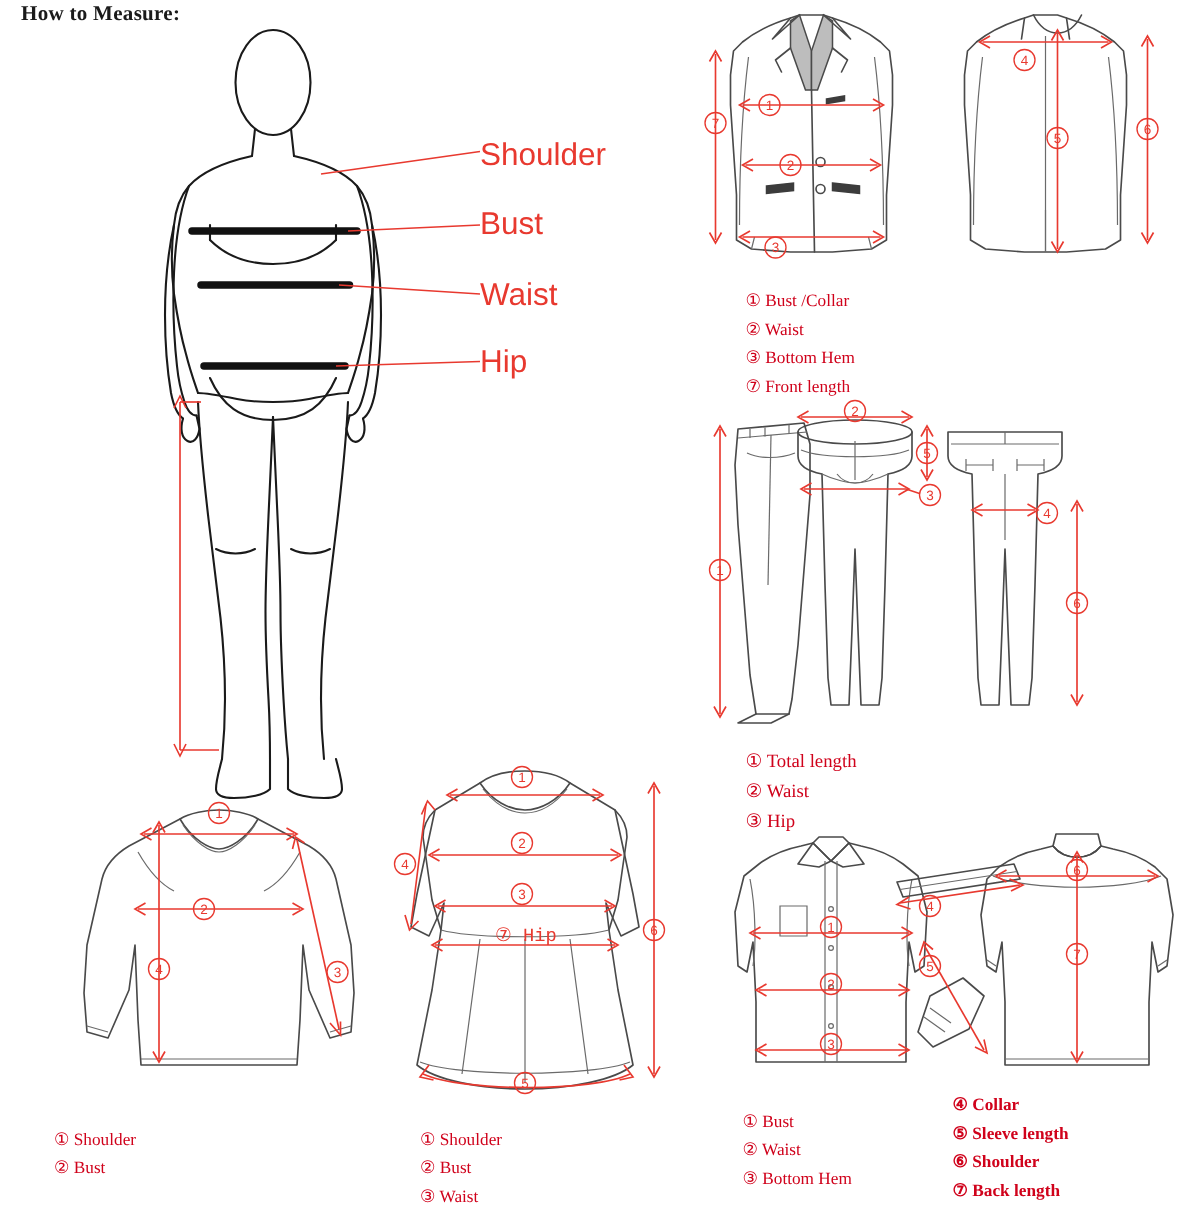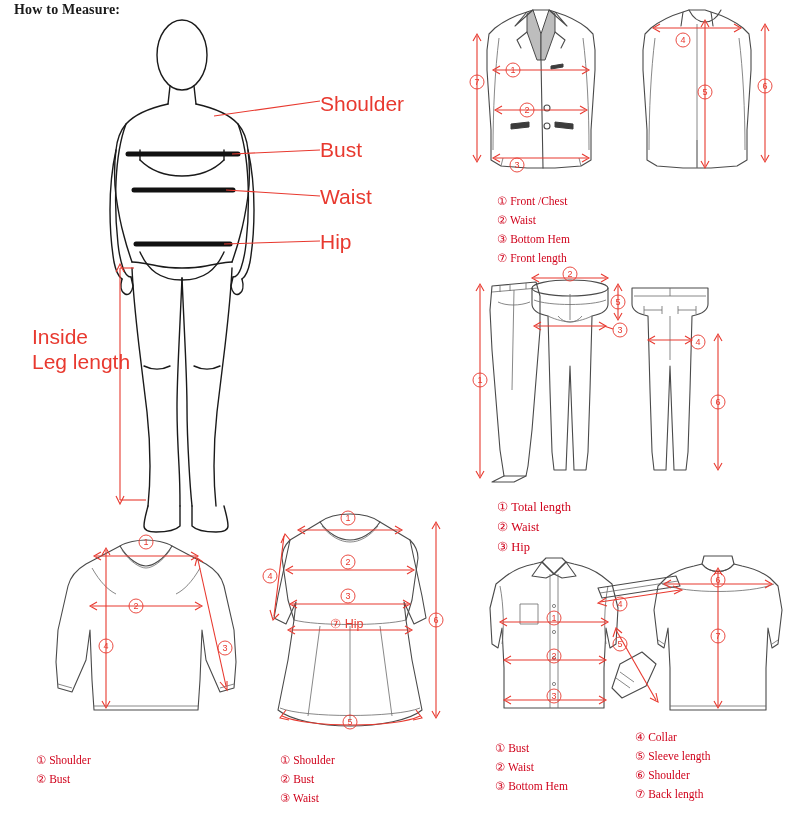--- a/index.html
+++ b/index.html
@@ -187,24 +187,20 @@
       <path class="measure" d="M116 496 L120 504 L124 496"></path>
       <path class="measure" d="M120 268 L134 268"></path>
       <path class="measure" d="M120 500 L146 500"></path>
     </svg>
   </div>
 
   <div class="big-label" style="left:320px; top:92px;">Shoulder</div>
   <div class="big-label" style="left:320px; top:138px;">Bust</div>
   <div class="big-label" style="left:320px; top:185px;">Waist</div>
   <div class="big-label" style="left:320px; top:230px;">Hip</div>
-  <div class="big-label multiline" style="left:32px; top:324px;">
-    <div>Inside</div>
-    <div>Leg length</div>
-  </div>
 
   <div class="fig" style="left:455px; top:0px; width:332px; height:185px;">
     <svg width="332" height="185" viewBox="0 0 332 185">
 
       <g>
 
         <path class="garment" d="M40 28 C50 20 62 15 72 12 L78 10 L94 10 L100 12 C110 15 122 20 132 28
           L138 34 L140 50 L140 70 L138 100 L136 130 L136 160 L126 166 L100 168 L86 168 L72 168 L46 166 L36 160
           L36 130 L34 100 L32 70 L32 50 L34 34 Z"></path>
 
@@ -287,21 +283,21 @@
       <path class="measure" d="M306 31 L310 24 L314 31"></path>
       <path class="measure" d="M306 155 L310 162 L314 155"></path>
       <circle class="num-circle" cx="310" cy="86" r="7" fill="#fff"></circle>
       <text class="num-text" x="310" y="86">6</text>
     </svg>
   </div>
 
   <div class="legend small" style="left:497px; top:192px;">
     <div class="legend-item">
       <span>①</span>
-      <span>Front /Chest</span>
+      <span>Bust /Collar</span>
     </div>
     <div class="legend-item">
       <span>②</span>
       <span>Waist</span>
     </div>
     <div class="legend-item">
       <span>③</span>
       <span>Bottom Hem</span>
     </div>
     <div class="legend-item">
@@ -515,21 +511,21 @@
 
       <path class="measure" d="M176 24 L176 216"></path>
       <path class="measure" d="M172 29 L176 22 L180 29"></path>
       <path class="measure" d="M172 211 L176 218 L180 211"></path>
       <circle class="num-circle" cx="176" cy="120" r="7" fill="#fff"></circle>
       <text class="num-text" x="176" y="120">6</text>
     </svg>
   </div>
 
   <div class="hip-label-wrap" style="position:absolute; left:330px; top:614px;">
-    <span style="color:#e8392f; font-family:Liberation Sans, sans-serif; font-size:12.5px;">⑦ Hip</span>
+    <span style="color:#e8392f; font-family:Liberation Mono, monospace; font-size:12.5px;">⑦ Hip</span>
   </div>
 
   <div class="legend small" style="left:280px; top:751px;">
     <div class="legend-item">
       <span>①</span>
       <span>Shoulder</span>
     </div>
     <div class="legend-item">
       <span>②</span>
       <span>Bust</span>
@@ -642,21 +638,21 @@
     <div class="legend-item">
       <span>②</span>
       <span>Waist</span>
     </div>
     <div class="legend-item">
       <span>③</span>
       <span>Bottom Hem</span>
     </div>
   </div>
 
-  <div class="legend small" style="left:635px; top:728px;">
+  <div class="legend small" style="left:635px; top:728px;font-weight:bold;">
     <div class="legend-item">
       <span>④</span>
       <span>Collar</span>
     </div>
     <div class="legend-item">
       <span>⑤</span>
       <span>Sleeve length</span>
     </div>
     <div class="legend-item">
       <span>⑥</span>

